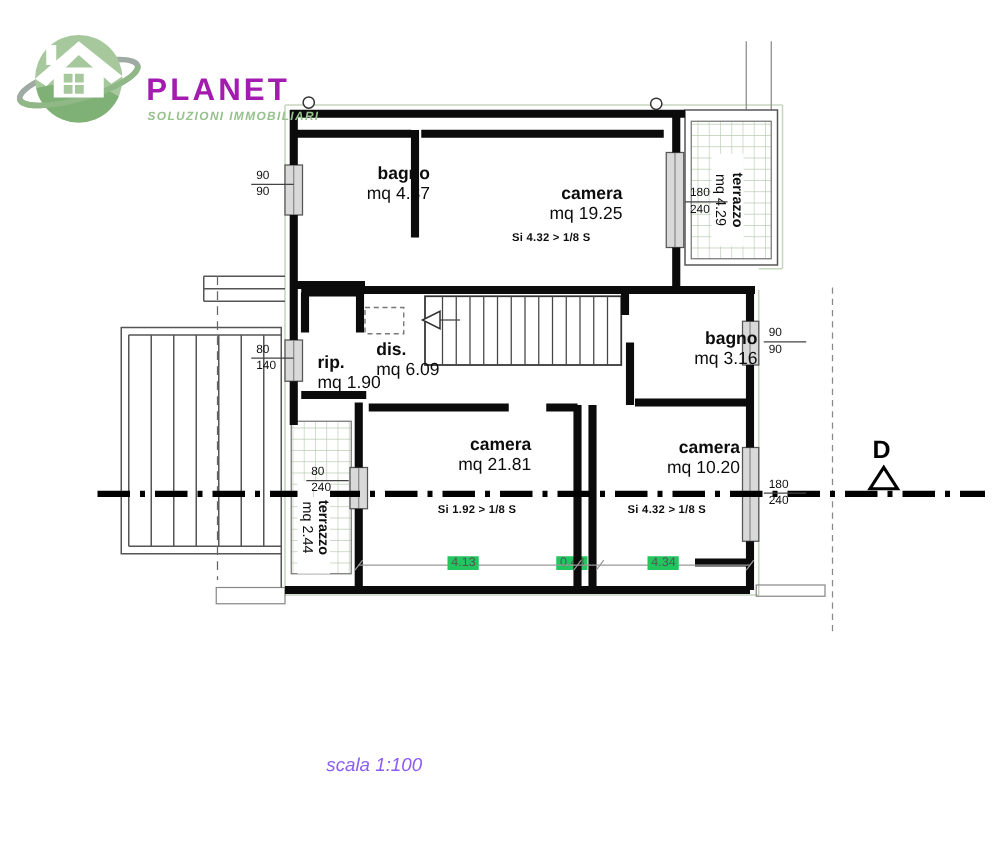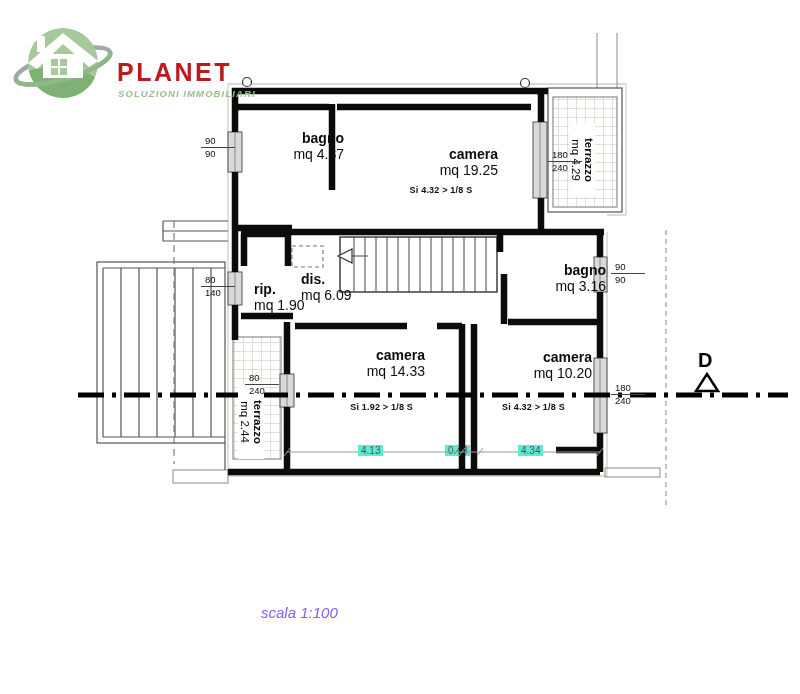--- a/index.html
+++ b/index.html
@@ -7,39 +7,39 @@
          font-family:"Liberation Sans",sans-serif;}
   .stage > svg{position:absolute;left:0;top:0;z-index:1;}
   .ov{position:absolute;z-index:2;color:#0c0c0c;}
   .under{z-index:0;}
   
   .logo{position:absolute;left:10px;top:10px;width:250px;height:100px;z-index:2;}
   .logo svg{position:absolute;left:0;top:0;}
   .brand1{position:absolute;left:107px;top:22px;font-size:25px;font-weight:bold;
           letter-spacing:5px;color:#8fbc85;}
   .brand2{position:absolute;left:107px;top:48px;font-size:25px;font-weight:bold;
-          letter-spacing:2.5px;color:#b91c1c;}
+          letter-spacing:2.5px;color:#a21caf;}
   .tagline{position:absolute;left:108px;top:78px;font-size:9.5px;font-weight:bold;
            font-style:italic;letter-spacing:1.1px;color:#97c18d;}
   
   .room{position:absolute;text-align:right;line-height:1.15;}
   .room .rname{font-weight:bold;font-size:14px;}
   .room .rarea{font-size:14px;}
   .room.leftal{text-align:left;}
   .rnote{position:absolute;font-size:9px;font-weight:bold;text-align:center;letter-spacing:.2px;}
   .vroom{position:absolute;transform:rotate(90deg);text-align:center;white-space:nowrap;
          line-height:1.15;}
   .vroom .rname{font-weight:bold;font-size:11.5px;background:#fff;padding:0 2px;}
   .vroom .rarea{font-size:11.5px;background:#fff;padding:0 2px;}
   
   .fdim{position:absolute;width:34px;font-size:9.5px;line-height:1.1;color:#111;}
   .fdim .ftop{display:block;border-bottom:1px solid #444;padding:0 0 1px 4px;}
   .fdim .fbot{display:block;padding:1px 0 0 4px;}
   
-  .bdim{position:absolute;font-size:10px;color:#555;background:#5eead4;padding:0 3px;}
+  .bdim{position:absolute;font-size:10px;color:#555;background:#22c55e;padding:0 3px;}
   
   .dmark{position:absolute;font-size:20px;font-weight:bold;color:#000;}
   
   .title-main{position:absolute;left:258px;top:572px;font-size:27px;font-weight:bold;
               letter-spacing:.5px;color:#121212;}
   .title-scale{position:absolute;left:261px;top:604px;font-size:15px;font-style:italic;color:#8b5cf6;}
 </style>
 </head>
 <body>
 
@@ -195,21 +195,21 @@
     <div class="rarea">mq 6.09</div>
   </div>
 
   <div class="room ov" style="left:506px;top:262px;width:100px;">
     <div class="rname">bagno</div>
     <div class="rarea">mq 3.16</div>
   </div>
 
   <div class="room ov" style="left:305px;top:347px;width:120px;">
     <div class="rname">camera</div>
-    <div class="rarea">mq 14.33</div>
+    <div class="rarea">mq 21.81</div>
   </div>
   <div class="rnote ov" style="left:318px;top:402px;width:95px;text-align:right;">Si 1.92 &gt; 1/8 S</div>
 
   <div class="room ov" style="left:472px;top:349px;width:120px;">
     <div class="rname">camera</div>
     <div class="rarea">mq 10.20</div>
   </div>
   <div class="rnote ov" style="left:486px;top:402px;width:95px;">Si 4.32 &gt; 1/8 S</div>
 
   <div class="vroom ov" style="left:214px;top:409px;width:74px;height:26px;">

